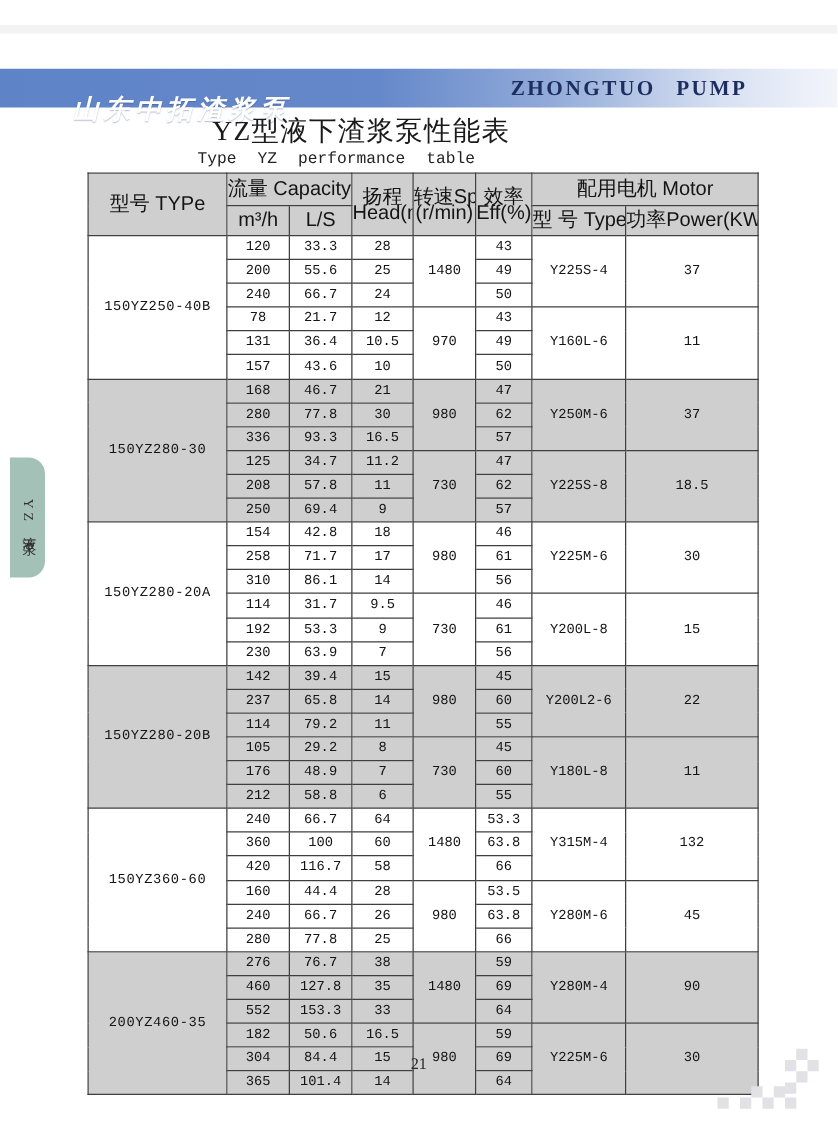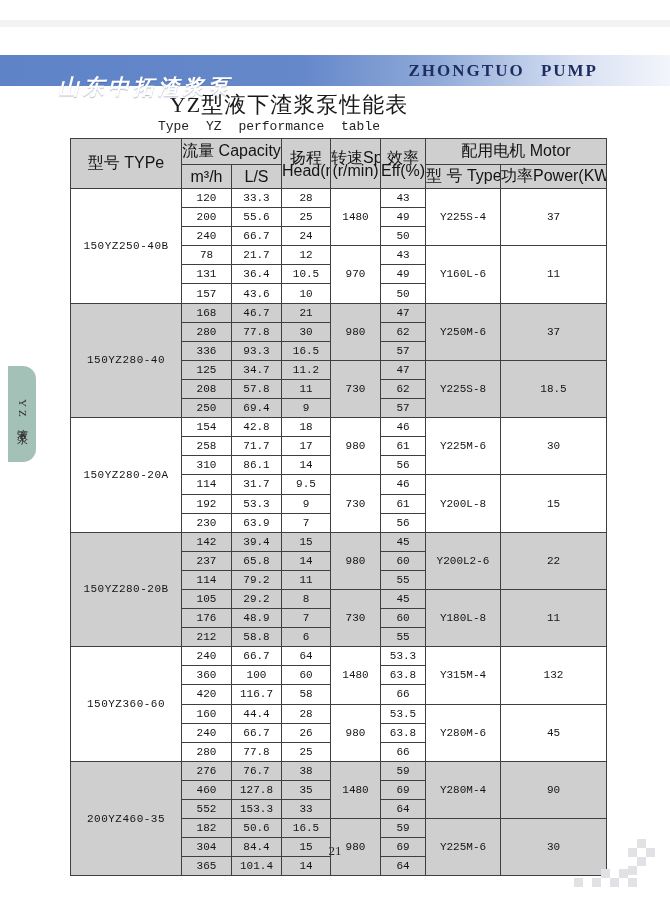--- a/index.html
+++ b/index.html
@@ -205,21 +205,21 @@
           <td>10.5</td>
           <td>49</td>
         </tr>
         <tr class="plain">
           <td>157</td>
           <td>43.6</td>
           <td>10</td>
           <td>50</td>
         </tr>
         <tr class="shaded">
-          <td rowspan="6" class="model">150YZ280-40</td>
+          <td rowspan="6" class="model">150YZ280-30</td>
           <td>168</td>
           <td>46.7</td>
           <td>21</td>
           <td rowspan="3">980</td>
           <td>47</td>
           <td rowspan="3">Y250M-6</td>
           <td rowspan="3">37</td>
         </tr>
         <tr class="shaded">
           <td>280</td>

